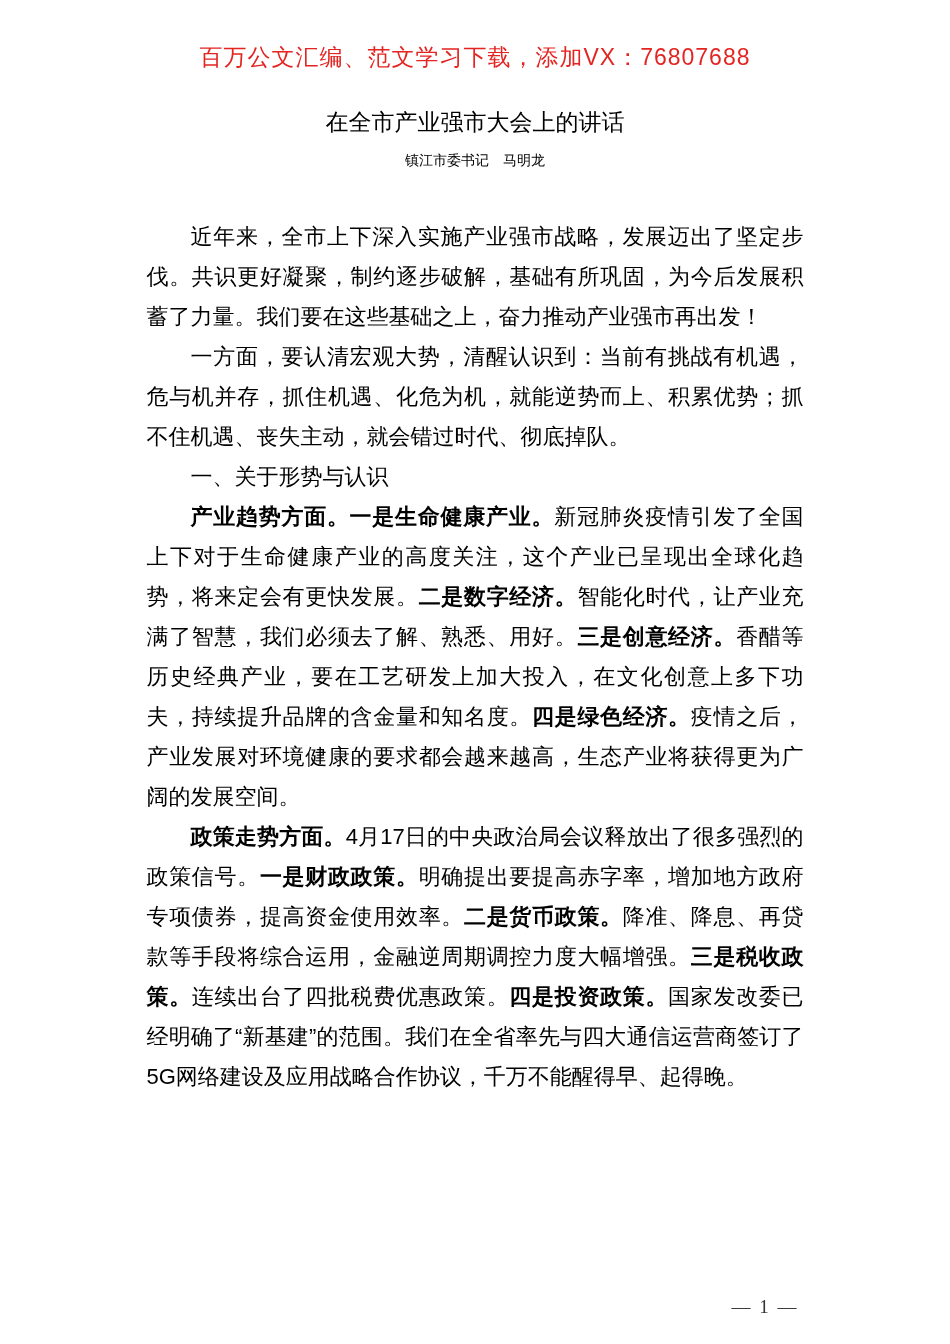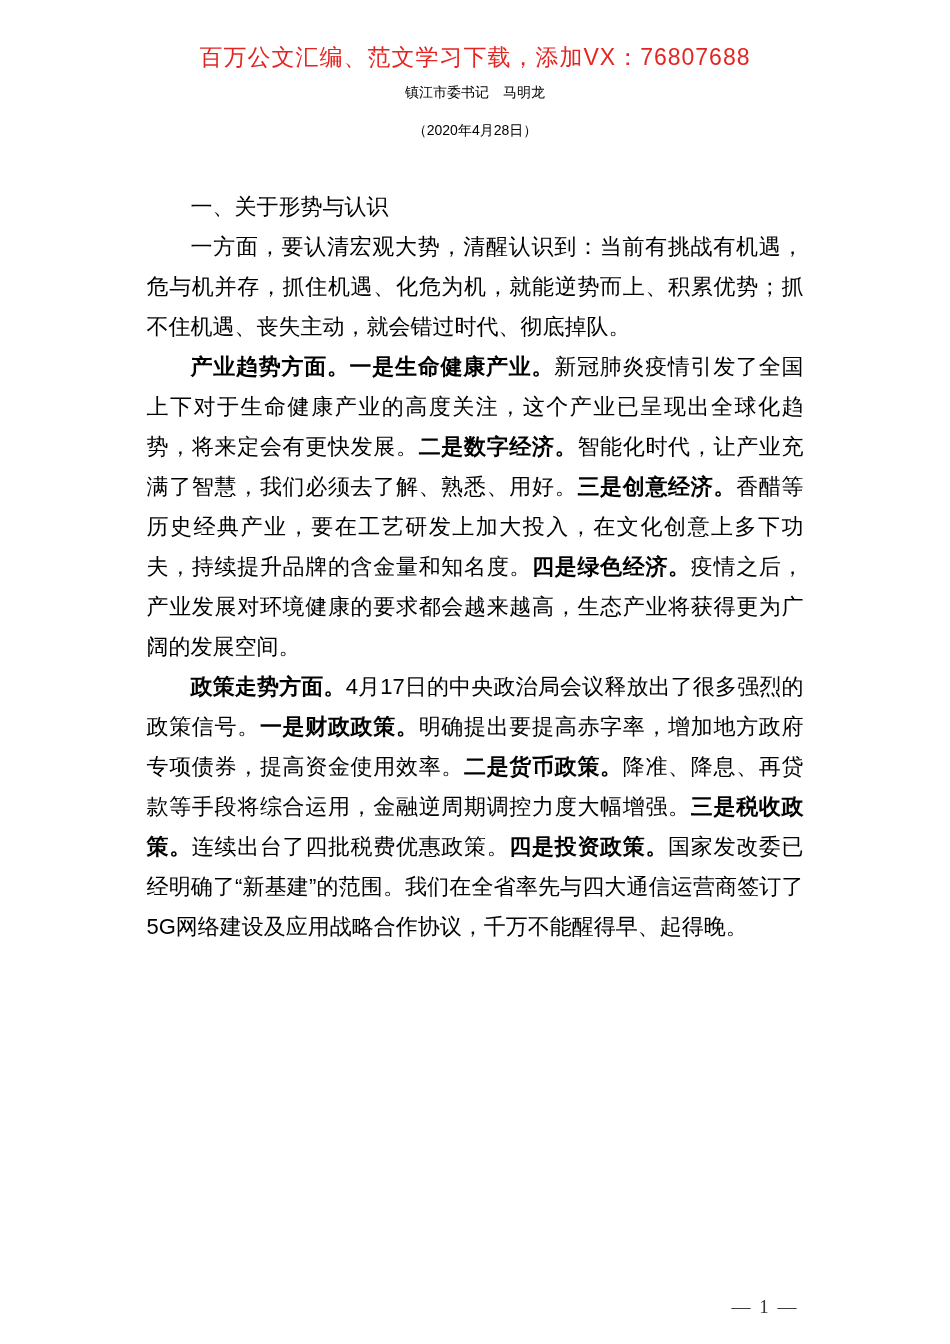--- a/index.html
+++ b/index.html
@@ -56,26 +56,27 @@
   }
 </style>
 </head>
 <body>
 
 <div class="page">
 
   <div class="watermark" style="color: rgb(228, 36, 33);">百万公文汇编、范文学习下载，添加VX：76807688</div>
 
   <div class="title-block">
+    <div class="doc-title">在全市产业强市大会上的讲话</div>
     <div class="doc-author">镇江市委书记　马明龙</div>
-    <div class="doc-date">（2020年4月28日）</div>
   </div>
 
   <div class="doc-body" id="doc-body">
+      <p><span class="normal">近年来，全市上下深入实施产业强市战略，发展迈出了坚定步伐。共识更好凝聚，制约逐步破解，基础有所巩固，为今后发展积蓄了力量。我们要在这些基础之上，奋力推动产业强市再出发！</span></p>
+      <p><span class="normal">一方面，要认清宏观大势，清醒认识到：当前有挑战有机遇，危与机并存，抓住机遇、化危为机，就能逆势而上、积累优势；抓不住机遇、丧失主动，就会错过时代、彻底掉队。</span></p>
       <p><span class="normal">一、关于形势与认识</span></p>
-      <p><span class="normal">一方面，要认清宏观大势，清醒认识到：当前有挑战有机遇，危与机并存，抓住机遇、化危为机，就能逆势而上、积累优势；抓不住机遇、丧失主动，就会错过时代、彻底掉队。</span></p>
       <p><span class="bold">产业趋势方面。一是生命健康产业。</span><span class="normal">新冠肺炎疫情引发了全国上下对于生命健康产业的高度关注，这个产业已呈现出全球化趋势，将来定会有更快发展。</span><span class="bold">二是数字经济。</span><span class="normal">智能化时代，让产业充满了智慧，我们必须去了解、熟悉、用好。</span><span class="bold">三是创意经济。</span><span class="normal">香醋等历史经典产业，要在工艺研发上加大投入，在文化创意上多下功夫，持续提升品牌的含金量和知名度。</span><span class="bold">四是绿色经济。</span><span class="normal">疫情之后，产业发展对环境健康的要求都会越来越高，生态产业将获得更为广阔的发展空间。</span></p>
       <p><span class="bold">政策走势方面。</span><span class="normal">4月17日的中央政治局会议释放出了很多强烈的政策信号。</span><span class="bold">一是财政政策。</span><span class="normal">明确提出要提高赤字率，增加地方政府专项债券，提高资金使用效率。</span><span class="bold">二是货币政策。</span><span class="normal">降准、降息、再贷款等手段将综合运用，金融逆周期调控力度大幅增强。</span><span class="bold">三是税收政策。</span><span class="normal">连续出台了四批税费优惠政策。</span><span class="bold">四是投资政策。</span><span class="normal">国家发改委已经明确了“新基建”的范围。我们在全省率先与四大通信运营商签订了5G网络建设及应用战略合作协议，千万不能醒得早、起得晚。</span></p>
     </div>
 
   <div class="page-footer" style="color: rgb(51, 51, 51);">— 1 —</div>
 
 </div>
 
 </body></html>

